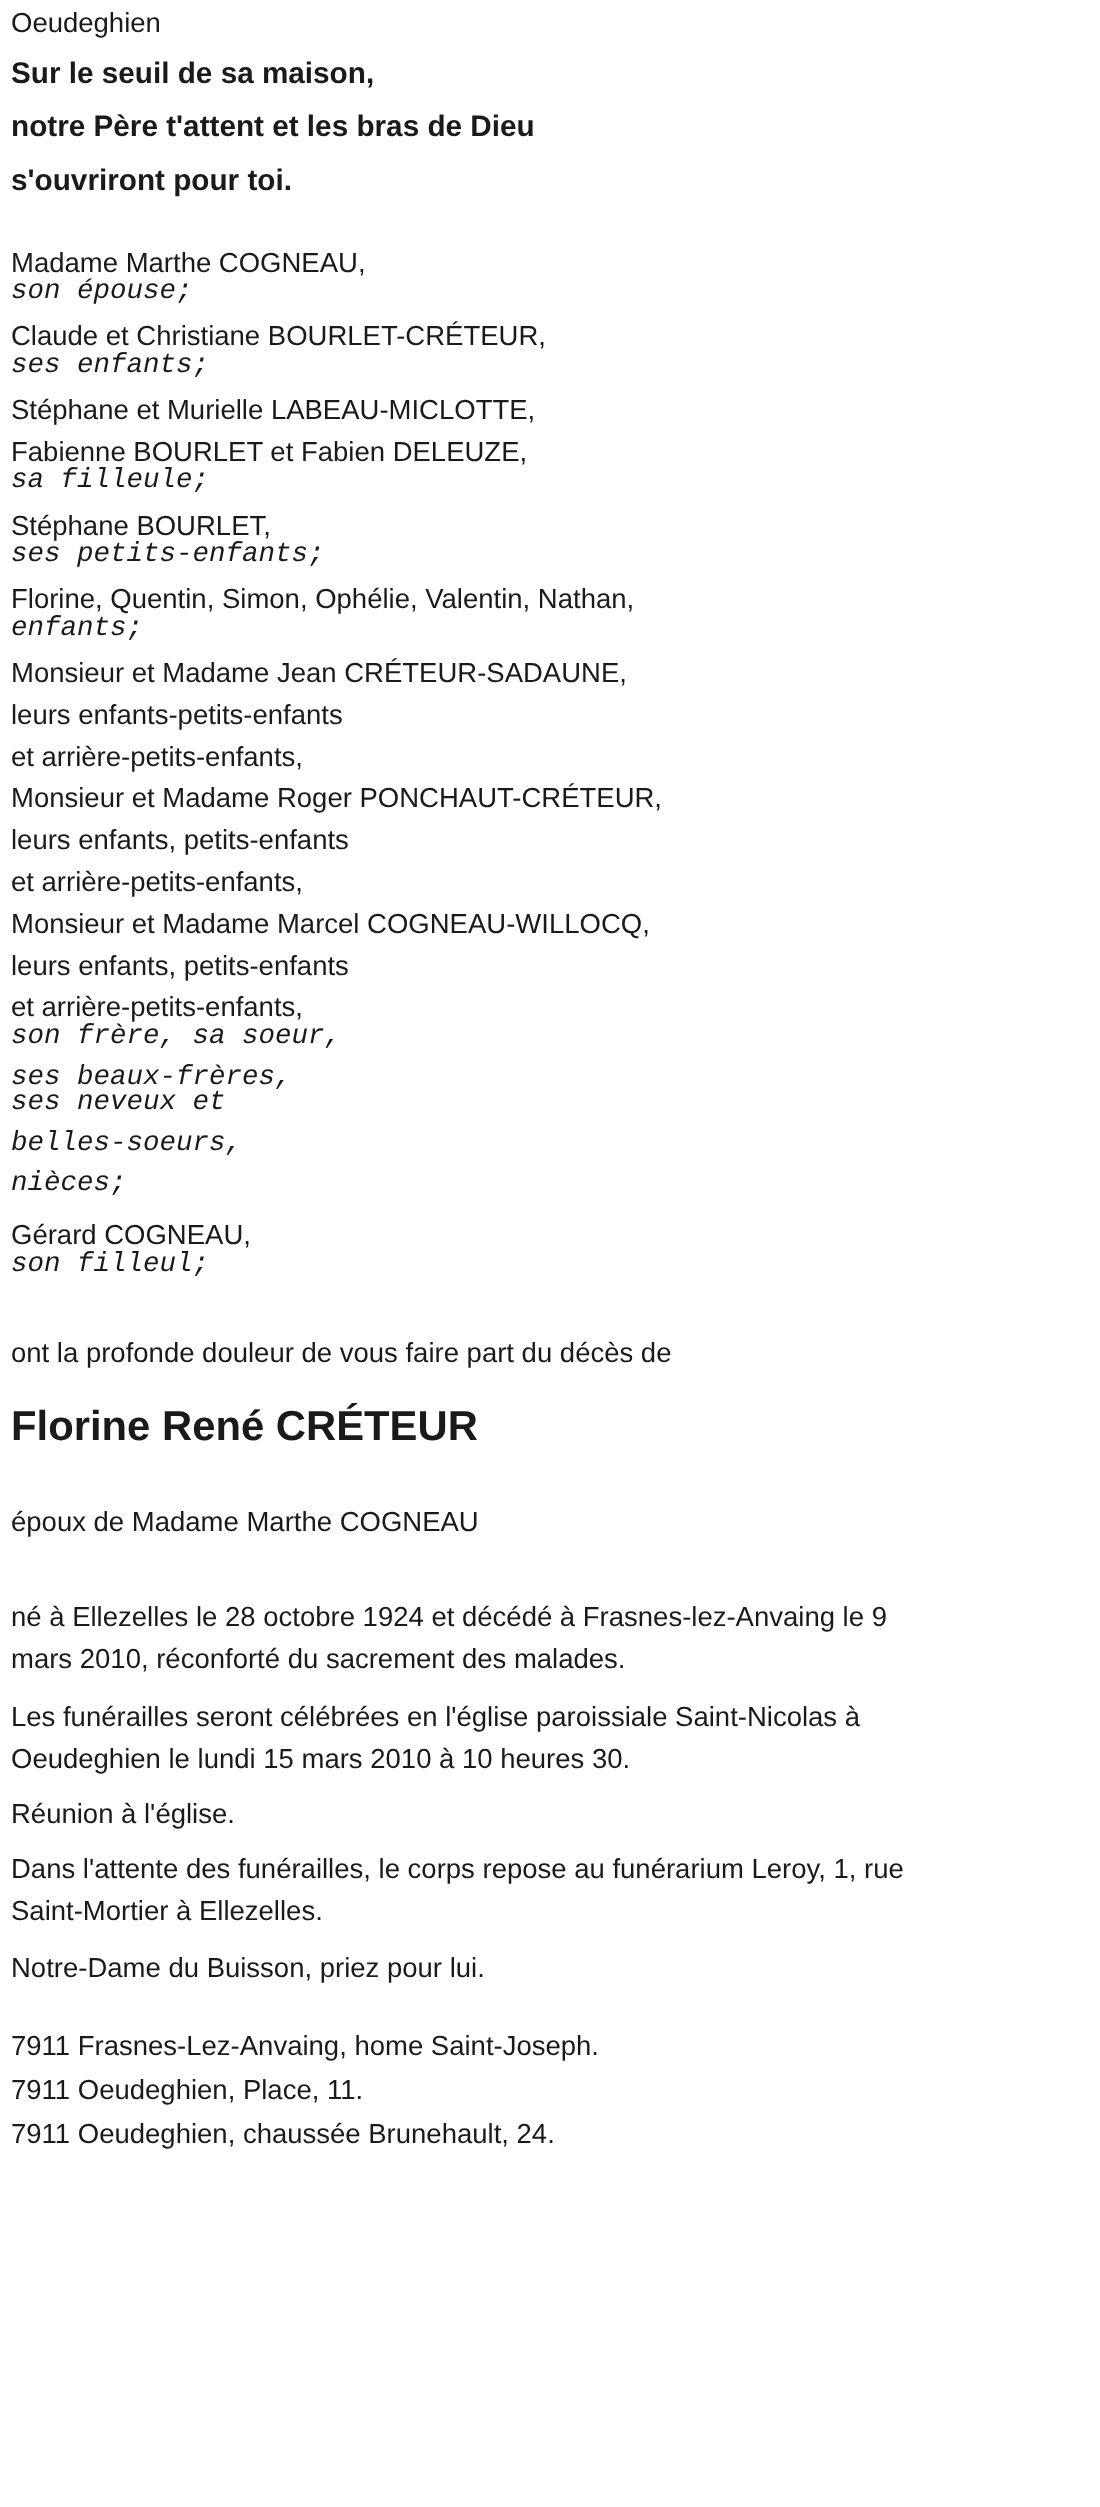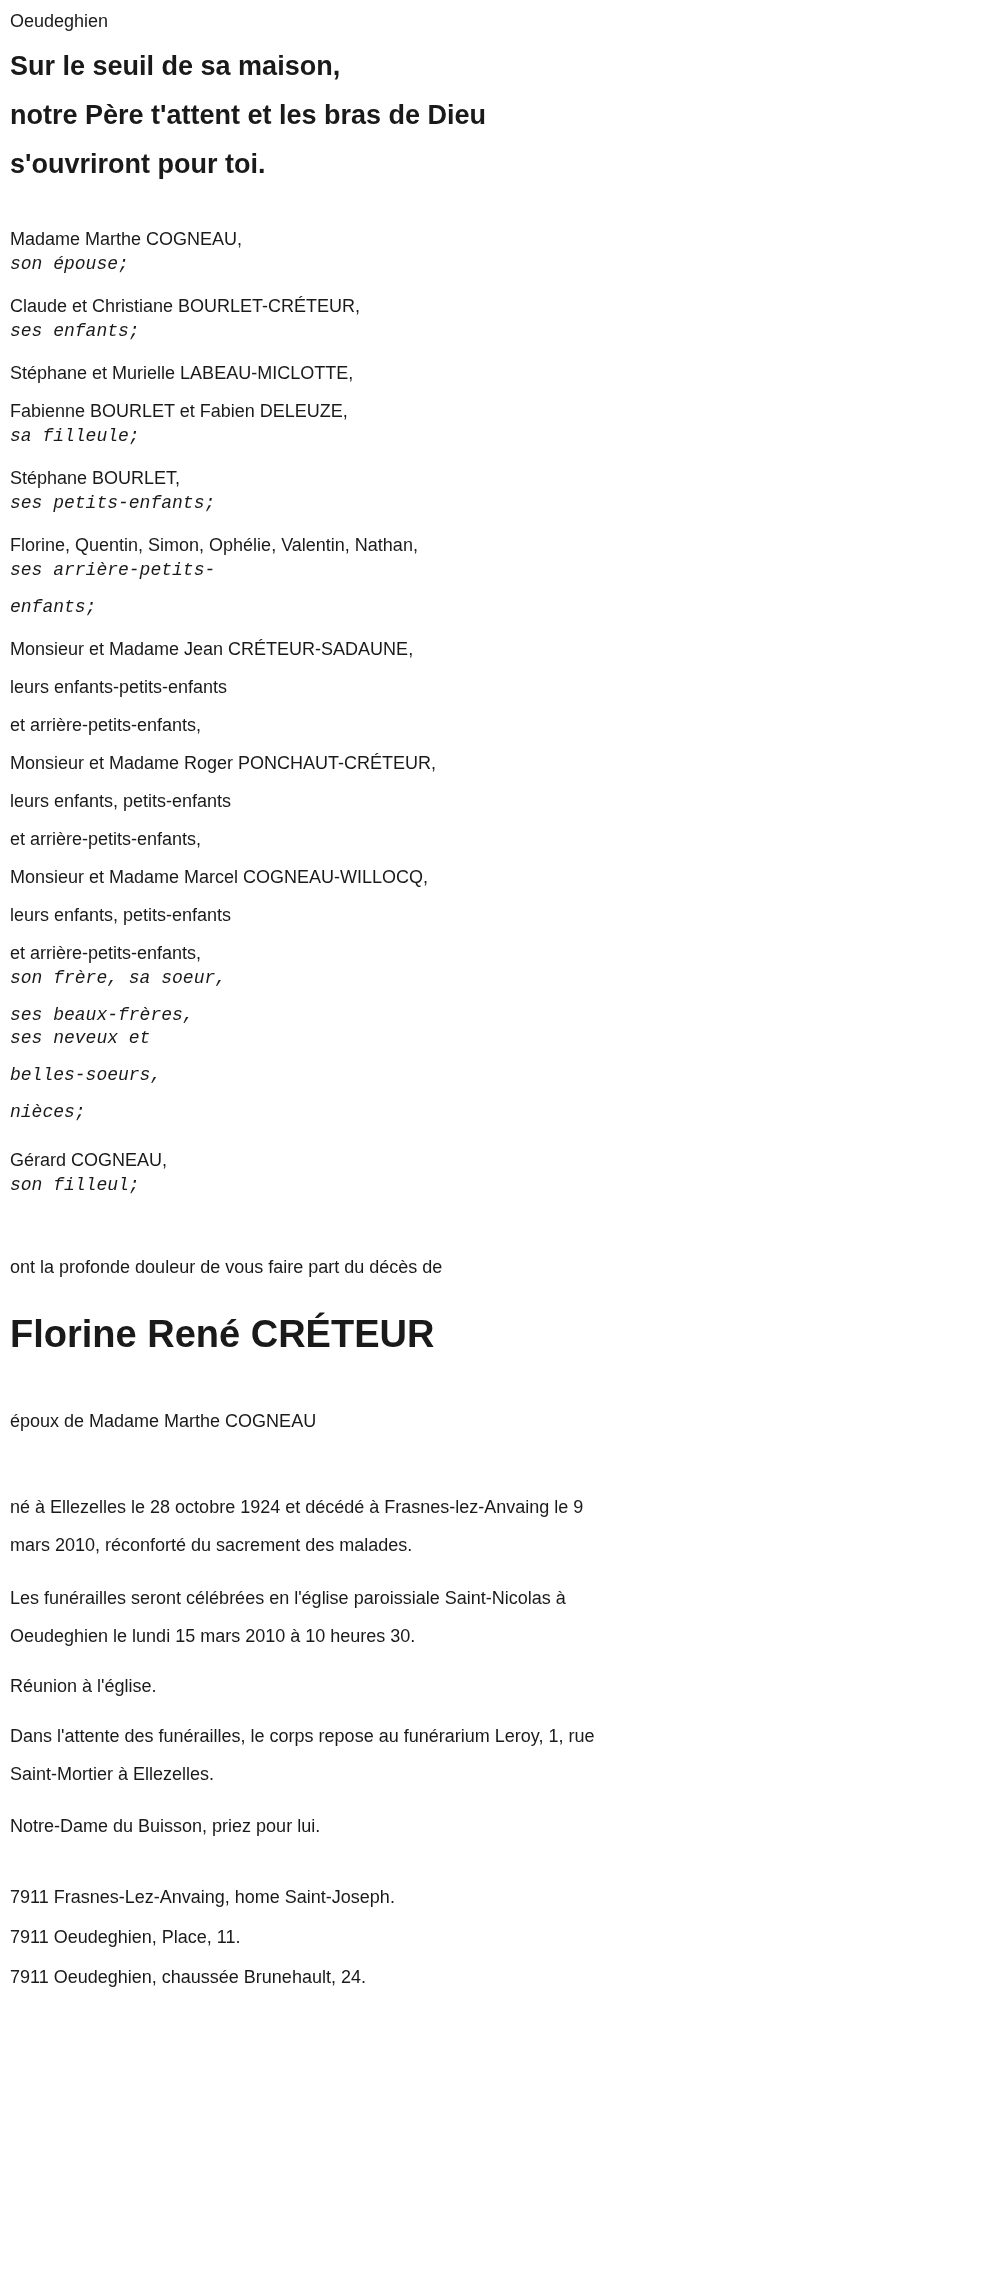--- a/index.html
+++ b/index.html
@@ -7,21 +7,21 @@
     position: relative;
     width: 1000px;
     height: 2279px;
     box-sizing: border-box;
     background: #ffffff;
     color: #1a1a1a;
     font-family: "Liberation Sans", sans-serif;
     padding: 2px 16px 0 10px;
     overflow: hidden;
   }
-  .line { font-size: 18px; line-height: 38px; white-space: nowrap; }
+  .line { font-size: 25px; line-height: 38px; white-space: nowrap; }
   .place { margin-bottom: 7px; }
   .epigraph { margin-bottom: 37px; }
   .epigraph .ep {
     font-weight: bold;
     font-size: 27px;
     line-height: 38px;
     margin: 0 0 11px 0;
     white-space: nowrap;
   }
   .group { margin-bottom: 4px; }
@@ -85,21 +85,20 @@
   <div class="group">
     <div class="line">Stéphane BOURLET,</div>
     <div class="relation">
       <div class="line">ses petits-enfants;</div>
     </div>
   </div>
 
   <div class="group">
     <div class="line">Florine, Quentin, Simon, Ophélie, Valentin, Nathan,</div>
     <div class="relation">
-      <div class="line">ses arrière-petits-</div>
       <div class="line">enfants;</div>
     </div>
   </div>
 
   <div class="group">
     <div class="line">Monsieur et Madame Jean CRÉTEUR-SADAUNE,</div>
     <div class="line">leurs enfants-petits-enfants</div>
     <div class="line">et arrière-petits-enfants,</div>
     <div class="line">Monsieur et Madame Roger PONCHAUT-CRÉTEUR,</div>
     <div class="line">leurs enfants, petits-enfants</div>

